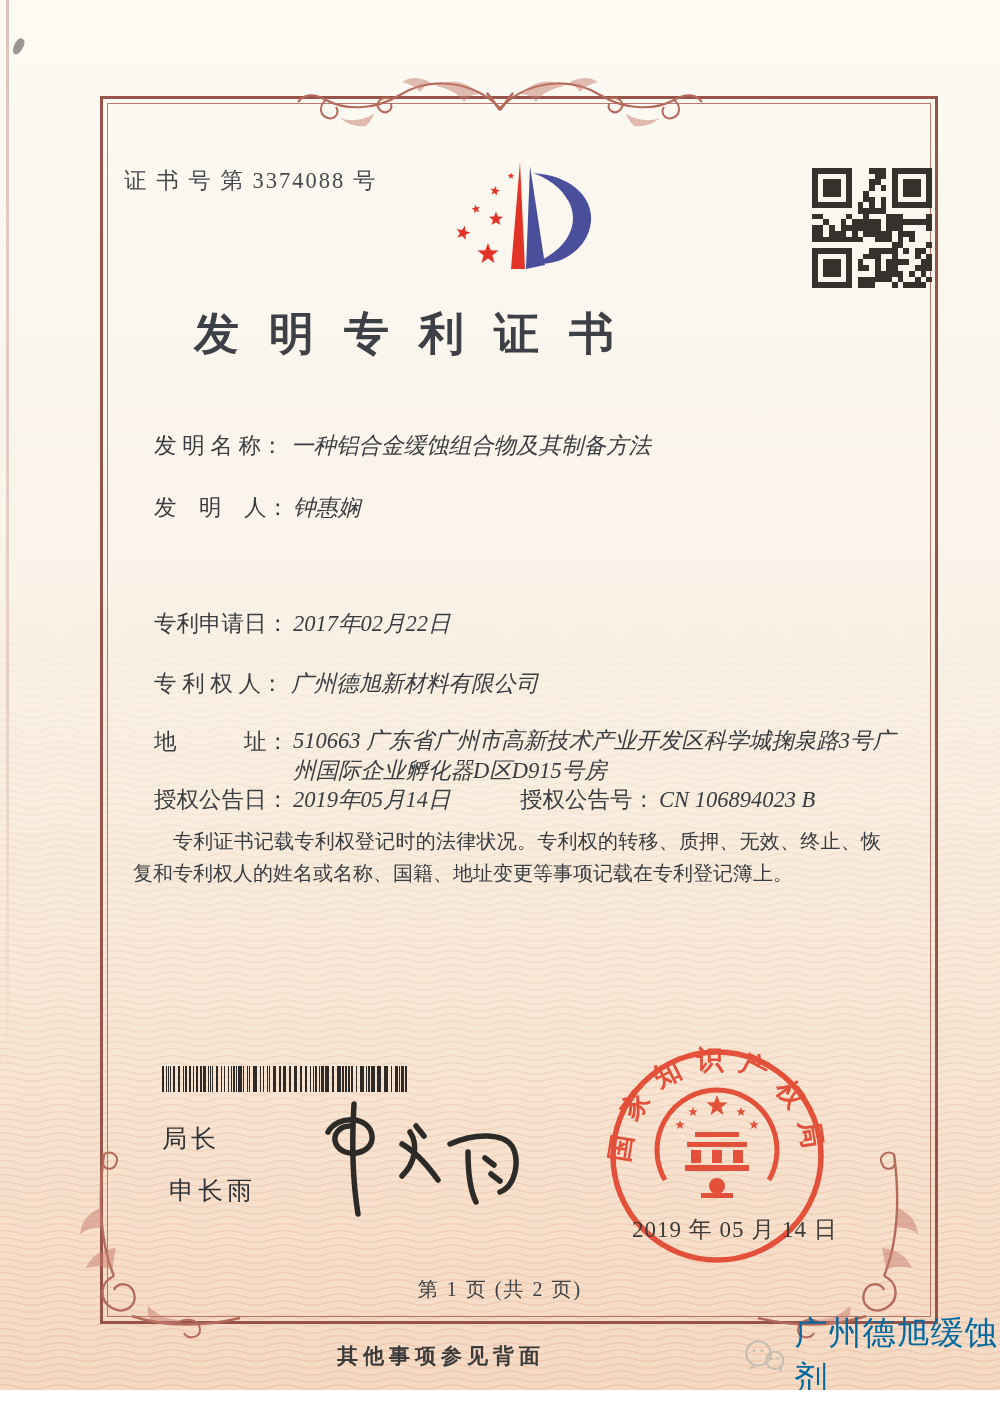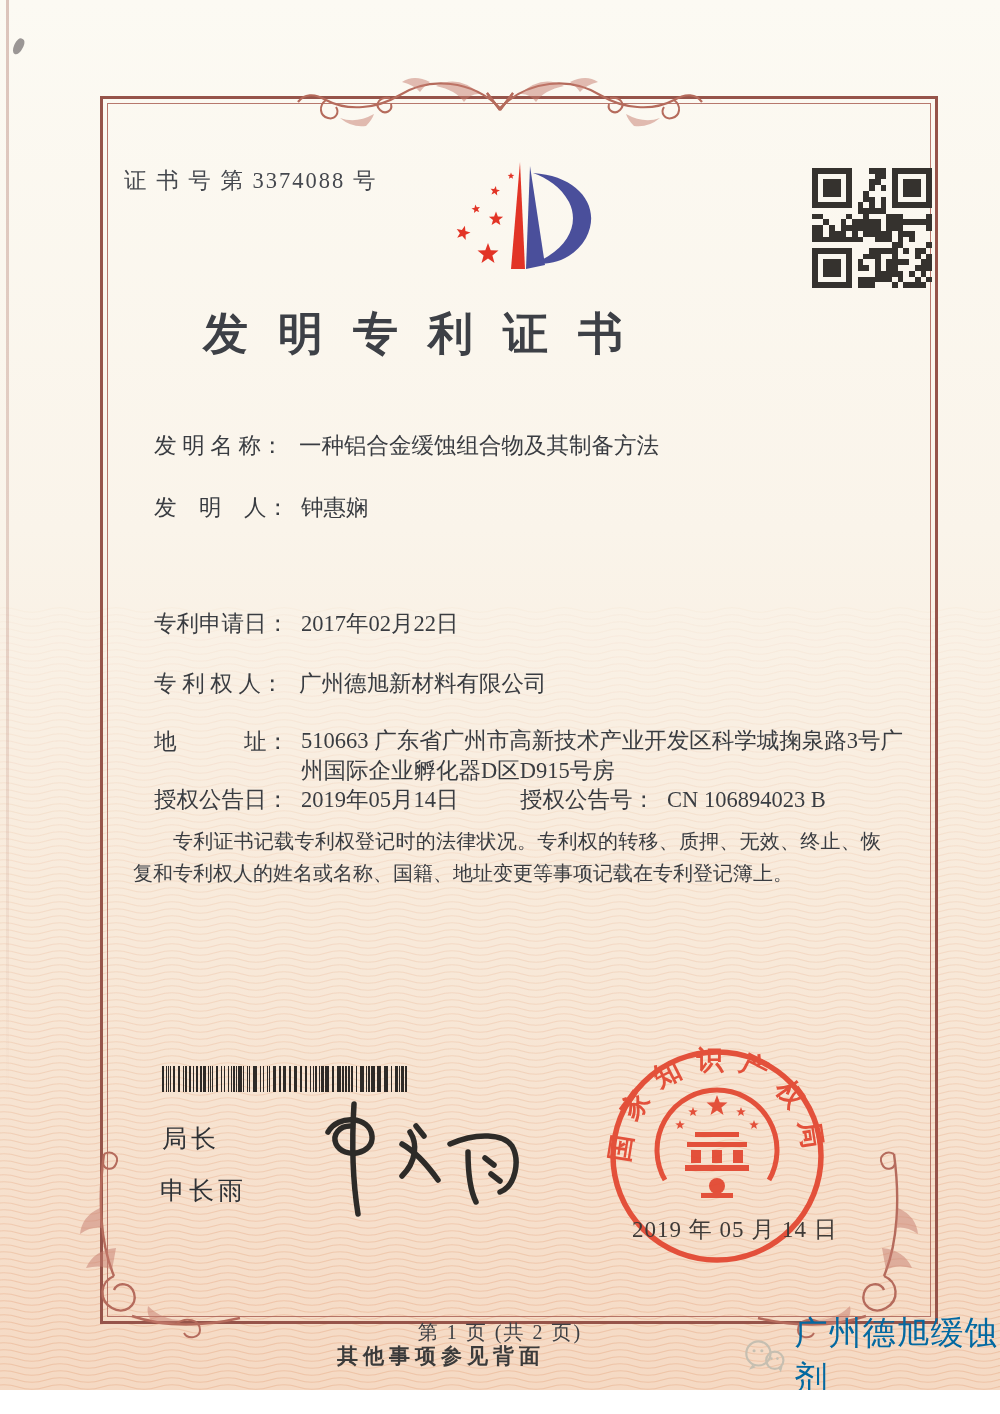--- a/index.html
+++ b/index.html
@@ -8,32 +8,32 @@
   .abs{position:absolute;}
   #paper{left:0;top:0;width:1000px;height:1392px;
          background:linear-gradient(180deg,#fcfaf3 0%,#faf4ea 38%,#f8e9d9 68%,#f5d9c3 100%);}
   #waves{left:0;top:0;width:1000px;height:1392px;pointer-events:none;}
   #frame-outer{left:100px;top:96px;width:832px;height:1222px;border:3px solid #96544a;}
   #frame-inner{position:absolute;left:4px;top:4px;right:4px;bottom:4px;border:1.5px solid rgba(170,97,86,.85);}
   #edge-line{left:6px;top:0;width:3px;height:1100px;
              background:linear-gradient(180deg,rgba(160,95,82,.35) 0%,rgba(160,95,82,.22) 60%,rgba(160,95,82,0) 100%);}
   #smudge{left:14px;top:38px;width:9px;height:17px;background:rgba(75,70,72,.55);border-radius:50% 40% 60% 50%;transform:rotate(24deg);}
   #cert-no{left:124px;top:165px;font-size:22.5px;letter-spacing:2px;color:#45484e;text-align:right;}
-  #title{left:9px;top:304px;width:808px;text-align:center;font-size:45px;font-weight:600;
+  #title{left:0;top:304px;width:808px;text-align:center;font-size:45px;font-weight:600;
          letter-spacing:30px;padding-left:30px;box-sizing:border-box;color:#3d4046;}
   .row{left:154px;font-size:22.5px;color:#393c41;white-space:nowrap;}
   .flabel{display:inline-block;min-width:133px;}
-  .fvalue{margin-left:12px;}
+  .fvalue{margin-left:4px;font-style:italic;}
   .fvalue.wrap{display:inline-block;width:604px;white-space:normal;vertical-align:top;line-height:29.5px;}
   #legal{left:133px;top:826px;width:748px;font-size:20px;line-height:31.5px;color:#393c41;text-align:justify;}
   #legal p{margin:0;text-indent:2em;}
   #commissioner-title{left:162px;top:1122px;font-size:25px;color:#2f3236;font-family:"Liberation Sans","DejaVu Sans",sans-serif;font-weight:400;letter-spacing:4px;}
-  #commissioner-name{left:160px;top:1174px;font-size:25px;color:#2f3236;font-family:Liberation Serif, serif;font-weight:500;letter-spacing:4px;}
+  #commissioner-name{left:169px;top:1174px;font-size:25px;color:#2f3236;font-family:Liberation Serif, serif;font-weight:500;letter-spacing:4px;}
   #seal-date{left:632px;top:1214px;font-size:23px;color:#3e3a37;letter-spacing:1px;}
-  #page-info{left:0;top:1276px;width:1000px;text-align:center;font-size:20px;letter-spacing:2px;color:#3b3e43;margin-top:43px;}
+  #page-info{left:0;top:1276px;width:1000px;text-align:center;font-size:20px;letter-spacing:2px;color:#3b3e43;}
   #back-note{left:0;top:1342px;width:882px;text-align:center;font-size:21px;font-weight:700;letter-spacing:5px;color:#3b3b3b;}
   #watermark{left:742px;top:1332px;height:48px;display:flex;align-items:center;}
   #watermark-text{font-size:33px;color:#0369a1;letter-spacing:1px;font-family:"Liberation Sans","DejaVu Sans",sans-serif;margin-left:6px;}
   #white-bottom{left:0;top:1390px;width:1000px;height:24px;background:#ffffff;}
   svg{display:block;}
 </style>
 </head>
 <body>
 
 <div id="page">

